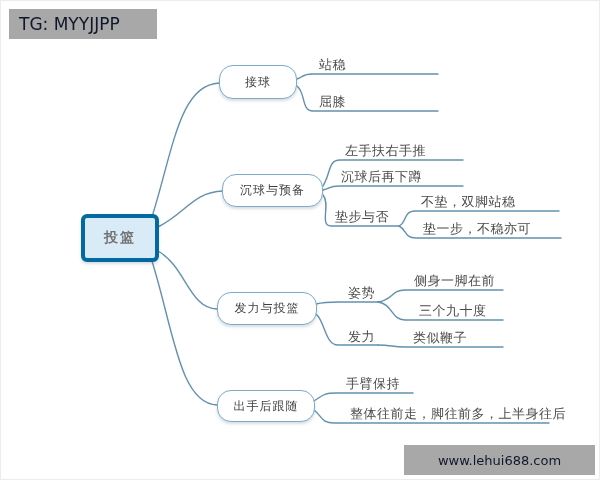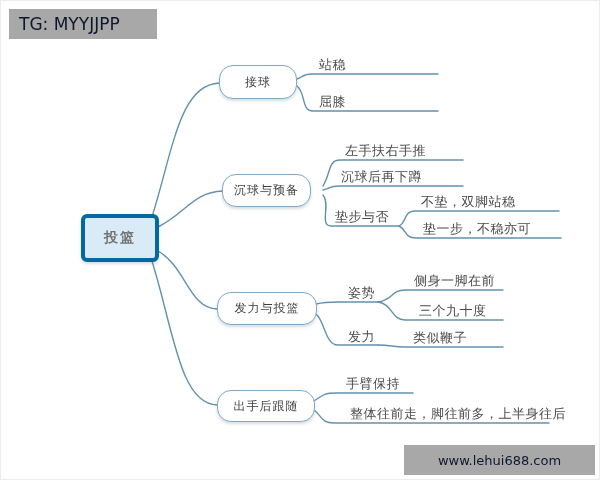--- a/index.html
+++ b/index.html
@@ -58,21 +58,21 @@
     <path d="M 315 313 C 324 320 324 344 337 344 L 377 344"></path>
     <path d="M 377 344 C 390 344 391 346 404 346 L 502 346"></path>
 
     <path d="M 313 400 C 321 395 322 392 335 392 L 412 392"></path>
     <path d="M 313 409 C 322 416 320 422 333 422 L 548 422"></path>
   </svg>
 
   <div class="node root" style="left:80px;top:213px;width:78px;height:48px;">投篮</div>
 
   <div class="node" style="left:218px;top:64px;width:78px;height:34px;">接球</div>
-  <div class="node" style="left:221px;top:173px;width:89px;height:33px;">沉球与预备</div>
+  <div class="node" style="left:221px;top:173px;width:101px;height:33px;">沉球与预备</div>
   <div class="node" style="left:216px;top:291px;width:100px;height:33px;">发力与投篮</div>
   <div class="node" style="left:216px;top:389px;width:98px;height:32px;">出手后跟随</div>
 
   <div class="leaf" style="left:318px;top:57px;">站稳</div>
   <div class="leaf" style="left:318px;top:94px;">屈膝</div>
 
   <div class="leaf" style="left:344px;top:143px;font-family:Liberation Serif, serif;">左手扶右手推</div>
   <div class="leaf" style="left:340px;top:169px;">沉球后再下蹲</div>
   <div class="leaf" style="left:334px;top:209px;">垫步与否</div>
   <div class="leaf" style="left:420px;top:194px;">不垫，双脚站稳</div>

